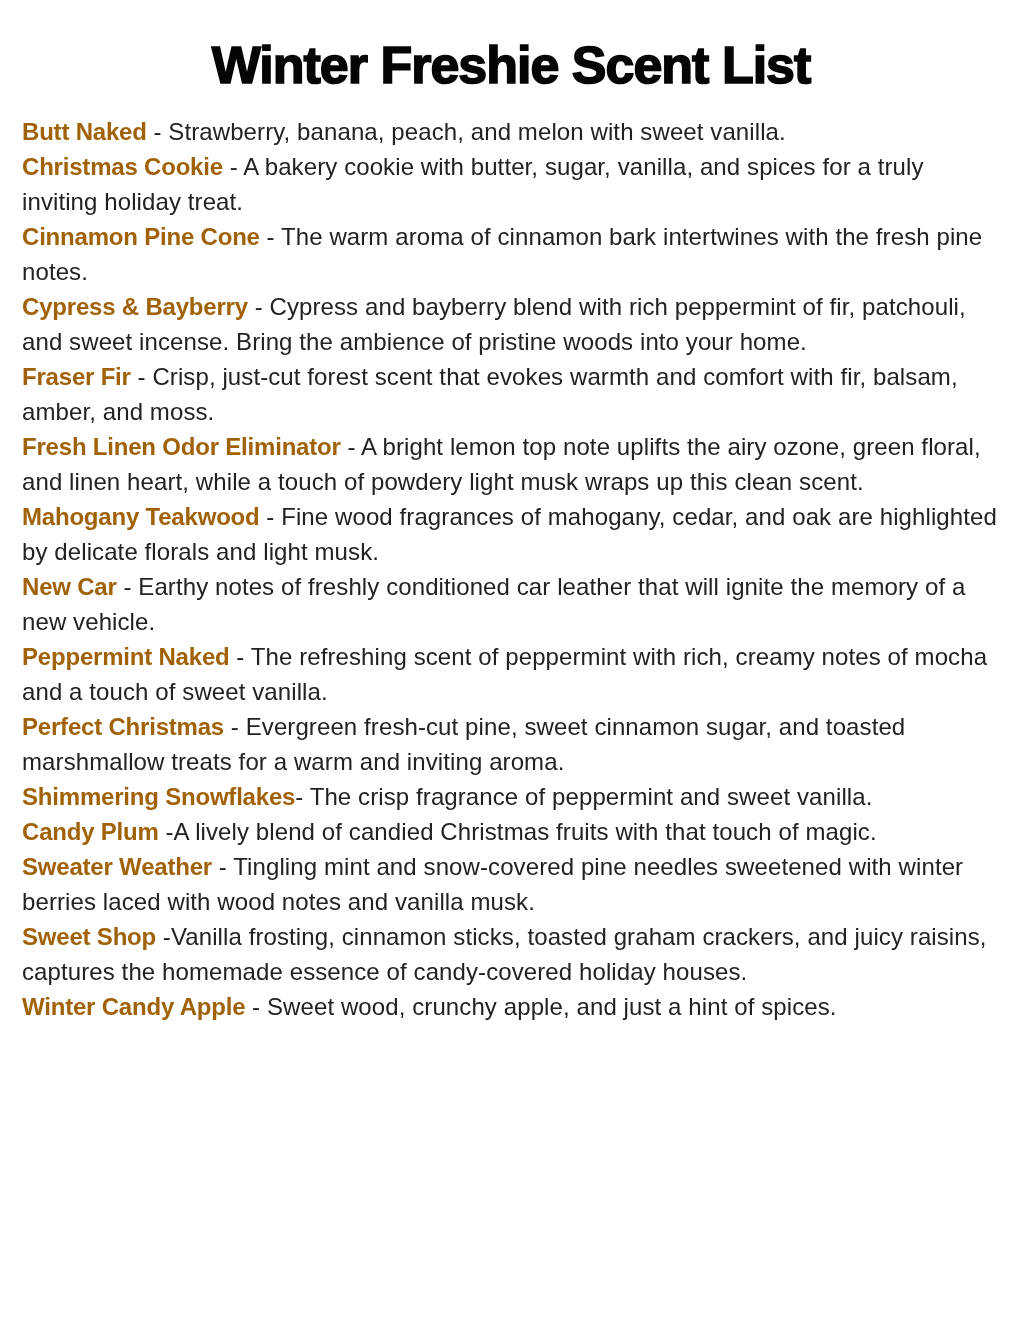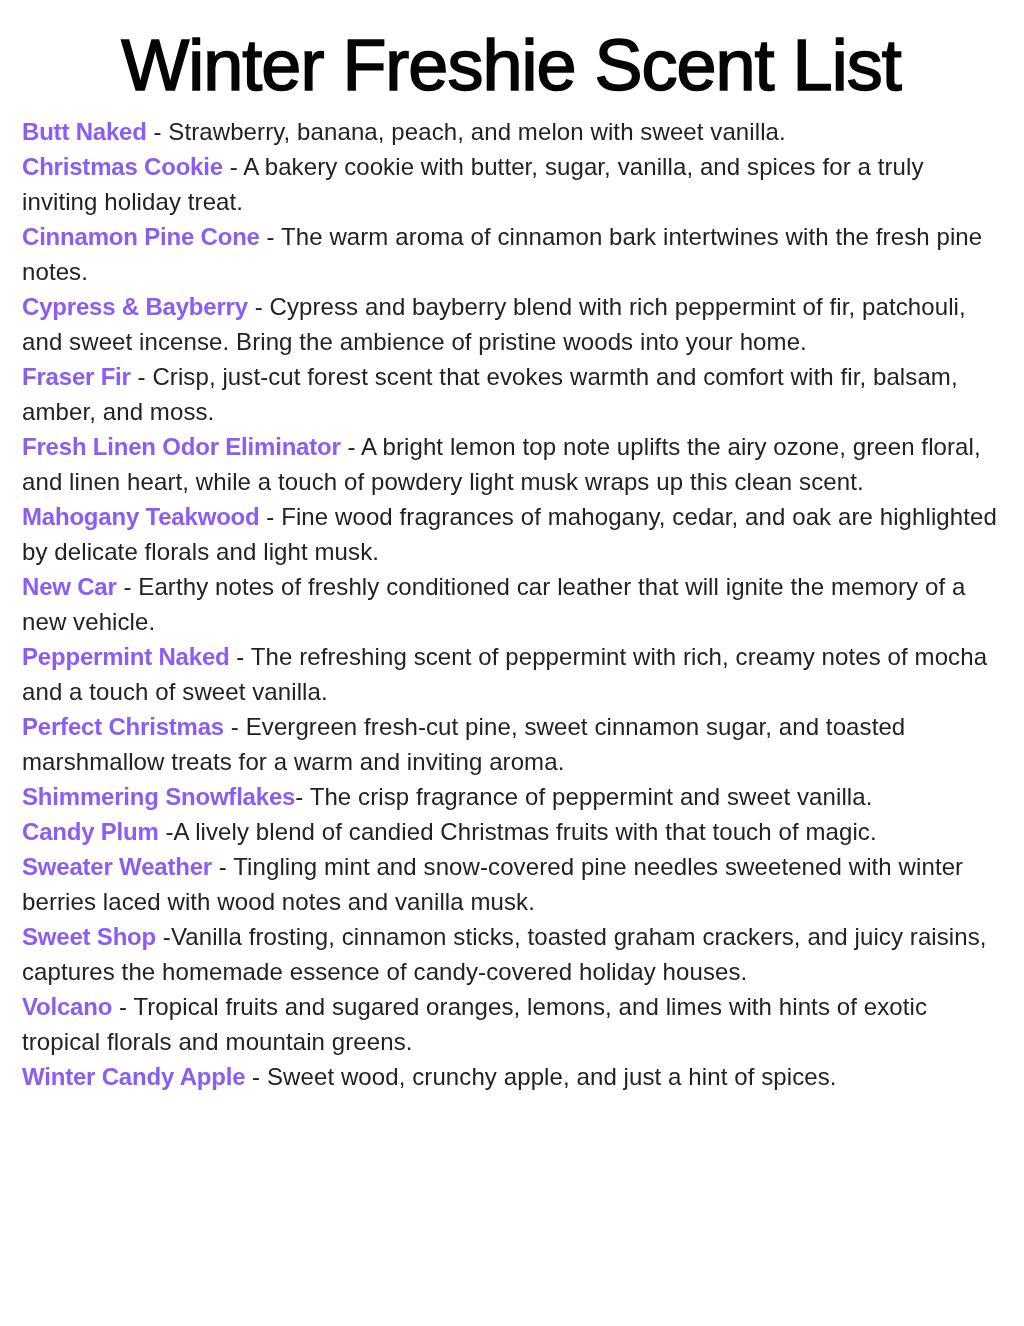--- a/index.html
+++ b/index.html
@@ -16,38 +16,38 @@
   }
   .page {
     box-sizing: border-box;
     width: 1024px;
     height: 1326px;
     padding: 26px 24px 0 22px;
   }
   h1.page-title {
     margin: 0 0 10px 0;
     text-align: center;
-    font-size: 72px;
+    font-size: 52px;
     line-height: 78px;
-    font-weight: 400;
+    font-weight: 700;
     letter-spacing: -1px;
     color: #050505;
     -webkit-text-stroke: 1.6px #050505;
   }
   .scent-list {
     font-size: 24px;
     line-height: 35px;
     letter-spacing: 0.1px;
   }
   .entry {
     margin: 0;
   }
   .entry .name {
     font-weight: bold;
-    color: #8b5cf6;
+    color: #a16207;
     letter-spacing: -0.2px;
     text-align: center;
   }
   .entry .sep,
   .entry .desc {
     font-weight: normal;
     color: #222222;
     white-space: pre-wrap;
   }
 </style>
@@ -78,17 +78,16 @@
   <p class="entry"><strong class="name">Perfect Christmas</strong><span class="sep"> - </span><span class="desc">Evergreen fresh-cut pine, sweet cinnamon sugar, and toasted marshmallow treats for a warm and inviting aroma.</span></p>
 
   <p class="entry"><strong class="name">Shimmering Snowflakes</strong><span class="sep">- </span><span class="desc">The crisp fragrance of peppermint and sweet vanilla.</span></p>
 
   <p class="entry"><strong class="name">Candy Plum</strong><span class="sep"> -</span><span class="desc">A lively blend of candied Christmas fruits with that touch of magic.</span></p>
 
   <p class="entry"><strong class="name">Sweater Weather</strong><span class="sep"> - </span><span class="desc">Tingling mint and snow-covered pine needles sweetened with winter berries laced with wood notes and vanilla musk.</span></p>
 
   <p class="entry"><strong class="name">Sweet Shop</strong><span class="sep"> -</span><span class="desc">Vanilla frosting, cinnamon sticks, toasted graham crackers, and juicy raisins, captures the homemade essence of candy-covered holiday houses.</span></p>
 
-  <p class="entry"><strong class="name">Volcano</strong><span class="sep"> - </span><span class="desc">Tropical fruits and sugared oranges, lemons, and limes with hints of exotic tropical florals and mountain greens.</span></p>
 
   <p class="entry"><strong class="name">Winter Candy Apple</strong><span class="sep"> - </span><span class="desc">Sweet wood, crunchy apple, and just a hint of spices.</span></p>
 </section>
 </main>
 
 </body></html>

